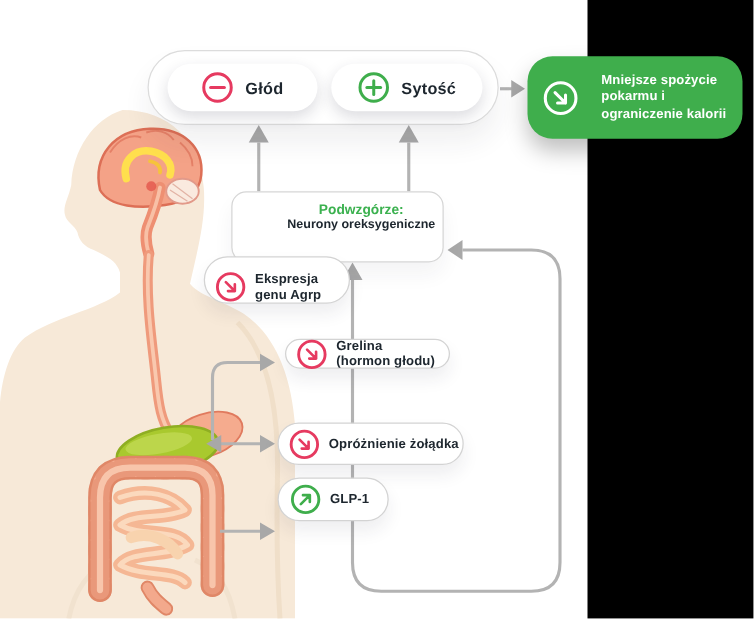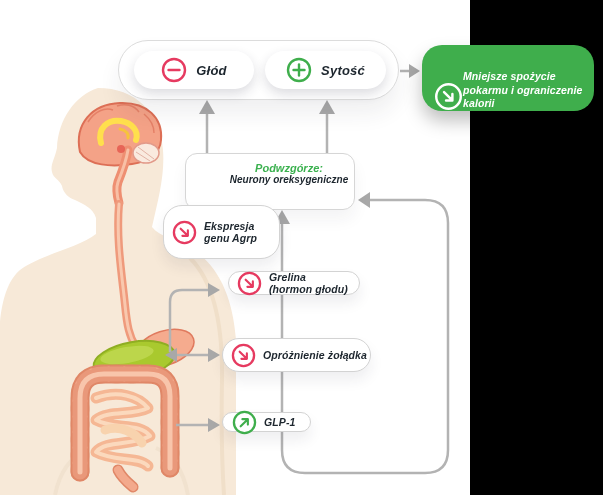--- a/index.html
+++ b/index.html
@@ -1,52 +1,52 @@
 <!DOCTYPE html>
 <html><head>
 <meta charset="utf-8">
 <style>
   html,body{margin:0;padding:0;background:#fff;}
   #canvas{position:relative;width:603px;height:495px;background:#ffffff;overflow:hidden;
-          font-family:"Liberation Sans",sans-serif;font-style:italic;-webkit-font-smoothing:antialiased;}
+          font-family:"Liberation Sans",sans-serif;-webkit-font-smoothing:antialiased;}
   .abs{position:absolute;}
   
   #side-bar{left:470px;top:0;width:133px;height:495px;background:#000;z-index:0;}
   
   #body-art,#connectors{left:0;top:0;width:603px;height:495px;pointer-events:none;}
   #body-art{z-index:1;}
   #connectors{z-index:2;}
   
   .node{z-index:3;box-sizing:border-box;}
   #top-group{left:118px;top:40px;width:281px;height:60px;background:#fff;
              border:1.5px solid #dcdcdc;border-radius:30px;
              box-shadow:0 14px 22px rgba(40,40,60,.07);}
   .pill{position:absolute;background:#fff;border-radius:19px;
         box-shadow:0 5px 12px rgba(40,40,60,.16);
         display:flex;align-items:center;justify-content:center;gap:9px;}
   #hunger-pill{left:15px;top:10px;width:120px;height:38px;}
   #satiety-pill{left:146px;top:10px;width:121px;height:38px;}
   .pill-label{font-size:13px;font-weight:700;color:#1d262e;letter-spacing:.2px;}
   #outcome-box{left:422px;top:45px;width:172px;height:66px;border-radius:20px;
-               background:#3fae4c;display:flex;align-items:flex-end;gap:0;
+               background:#3fae4c;display:flex;align-items:center;gap:18px;
                padding:0 8px 0 12px;box-shadow:0 10px 18px rgba(0,0,0,.25);}
   #outcome-text{color:#fff;font-size:10.5px;font-weight:700;line-height:1.3;width:126px;letter-spacing:.1px;}
   #hypothalamus-box{left:185px;top:153px;width:170px;height:57px;background:#fff;
                     border:1.5px solid #d6d6d6;border-radius:12px;text-align:center;
                     padding-top:8px;box-shadow:0 10px 16px rgba(40,40,60,.05);padding-left:38px;}
   #hypothalamus-title{color:#3bb14f;font-size:11px;font-weight:700;display:block;}
   .hypo-line{font-size:10px;font-weight:700;color:#1d262e;line-height:1.25;display:block;}
   .outline-pill{position:absolute;background:#fff;border:1.5px solid #d3d3d3;
                 display:flex;align-items:center;gap:7px;
                 box-shadow:0 8px 14px rgba(40,40,60,.08);}
   .small-label{font-size:10.5px;font-weight:700;color:#1d262e;line-height:1.18;letter-spacing:.1px;}
-  #agrp-box{left:163px;top:205px;width:117px;height:54px;border-radius:19px;padding-left:8px;}
+  #agrp-box{left:163px;top:205px;width:117px;height:38px;border-radius:19px;padding-left:8px;align-items:flex-end;}
   #ghrelin-box{left:228px;top:271px;width:132px;height:24px;border-radius:19px;padding-left:8px;}
   #gastric-box{left:222px;top:338px;width:149px;height:34px;border-radius:17px;padding-left:8px;text-align:right;}
-  #glp1-box{left:222px;top:412px;width:89px;height:20px;border-radius:17.5px;padding-left:9px;}
+  #glp1-box{left:222px;top:382px;width:89px;height:35px;border-radius:17.5px;padding-left:9px;}
   .ic{flex:0 0 auto;display:block;}
 </style>
 </head>
 <body>
 
 <div id="canvas">
 
   <div class="abs" id="side-bar"></div>
 
   <svg class="abs" id="body-art" viewBox="0 0 603 495" xmlns="http://www.w3.org/2000/svg">

